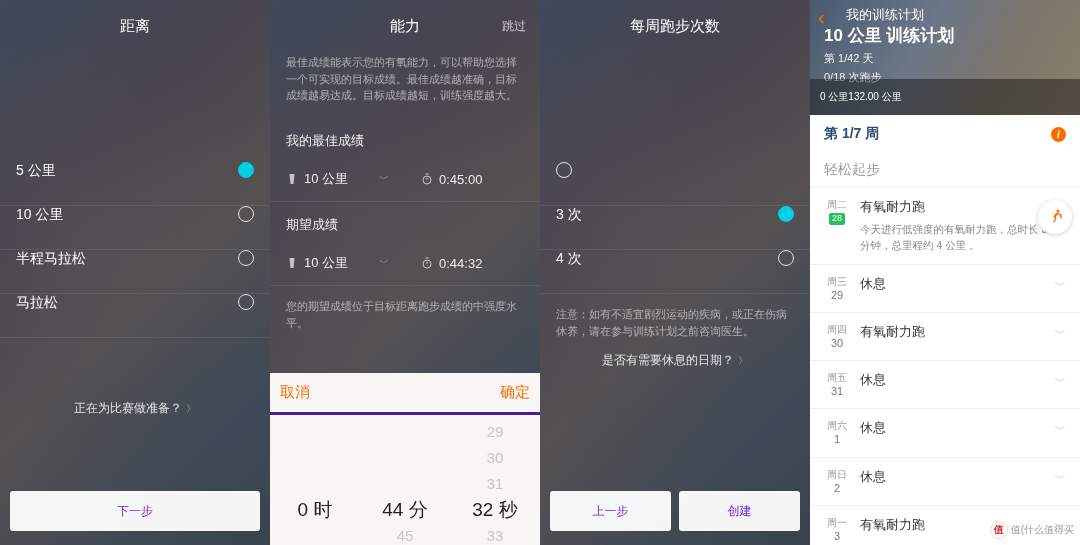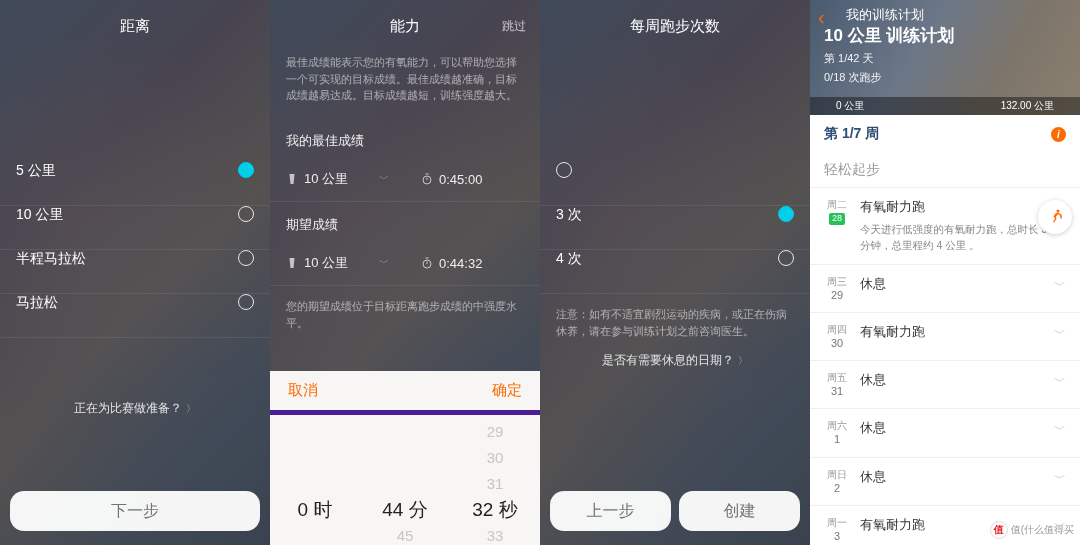--- a/index.html
+++ b/index.html
@@ -19,40 +19,40 @@
 .radio.sel{border-color:#00cfe8;background:#00cfe8}
 .radio.sel::after{content:"";position:absolute;inset:3px;border-radius:50%;background:#00cfe8}
 .field-row{display:flex;height:44px;border-bottom:1px solid rgba(255,255,255,.08)}
 .field{flex:1;display:flex;align-items:center;gap:6px;padding:0 16px;font-size:13px;color:rgba(255,255,255,.9)}
 .field .chev{margin-left:auto;color:rgba(255,255,255,.4);font-size:10px}
 .icon-sm{width:12px;height:12px;display:inline-block;opacity:.75}
 .note{padding:12px 16px;font-size:11px;line-height:1.55;color:rgba(255,255,255,.55)}
 .question{margin-top:auto;margin-bottom:auto;text-align:center;font-size:12px;color:rgba(255,255,255,.85)}
 .question .chev{font-size:10px;margin-left:4px;color:rgba(255,255,255,.6)}
 .footer{padding:12px 10px 14px;display:flex;gap:8px}
-.btn{flex:1;height:40px;background:rgba(255,255,255,.95);color:#737373;border:none;border-radius:14px;font-size:16px}
+.btn{flex:1;height:40px;background:rgba(255,255,255,.95);color:#6d28d9;border:none;border-radius:3px;font-size:12px}
 .spacer{flex:1}
 
 
 .sheet{position:absolute;left:0;right:0;bottom:0;background:#f7f6f4;color:#333}
-.sheet-bar{display:flex;justify-content:space-between;padding:10px 18px;border-bottom:5px solid #4c1d95;font-size:15px;color:#ff6a00}
+.sheet-bar{display:flex;justify-content:space-between;padding:10px 10px;border-bottom:3px solid #4c1d95;font-size:15px;color:#ff6a00}
 .wheels{display:flex;height:130px;padding-top:4px}
 .wheel{flex:1;display:flex;flex-direction:column;align-items:center;overflow:hidden;font-size:15px;color:#333;position:relative}
 .wheel .opt{height:26px;line-height:26px}
 .wheel .faint{color:#c8c6c2}
 .wheel .sel{font-size:19px;color:#222;font-weight:400}
 
 
 .p4{background:#f0f0f0}
 .hero{height:115px;position:relative;color:#fff;background:linear-gradient(120deg,#4a5a6f 0%,#6b7788 40%,#7d756a 70%,#8b806f 100%);padding:8px 14px 6px}
 .hero .back{position:absolute;left:8px;top:6px;font-size:20px;color:#ff6a00}
 .hero-title{font-size:13px;margin-left:22px;margin-top:-2px}
 .hero-main{font-size:17px;font-weight:600}
 .hero-sub{font-size:11px;margin-top:4px;opacity:.92}
-.hero-foot{position:absolute;left:0;right:0;bottom:0;height:18px;background:rgba(0,0,0,.4);display:flex;justify-content:space-between;align-items:center;padding:0 26px;font-size:10px}
+.hero-foot{position:absolute;left:0;right:0;bottom:0;height:36px;background:rgba(0,0,0,.4);display:flex;align-items:center;padding:0 10px;font-size:10px}
 .scroll{height:430px;overflow:hidden;background:#fff}
 .wk-head{padding:10px 14px 8px;background:#fff;position:relative;border-bottom:1px solid #eee}
 .wk-head .t{font-size:14px;font-weight:600;color:#2a4d73}
 .wk-head .s{font-size:14px;color:#9a9894;margin-top:18px}
 .info-dot{position:absolute;right:14px;top:12px;width:15px;height:15px;border-radius:50%;background:#ff6a00;color:#fff;font-size:10px;text-align:center;line-height:15px;font-style:italic;font-weight:bold}
 .day-row{display:flex;align-items:flex-start;padding:10px 14px 10px 10px;border-bottom:1px solid #f0efec;background:#fff;position:relative}
 .day-col{width:34px;text-align:center;font-size:10px;color:#9a9894;line-height:1.3}
 .day-col .n{font-size:11px;color:#777}
 .badge-g{display:inline-block;margin-top:2px;padding:0 3px;background:#27c05b;color:#fff;font-size:9px;border-radius:2px}
 .day-body{flex:1;padding-left:6px}

